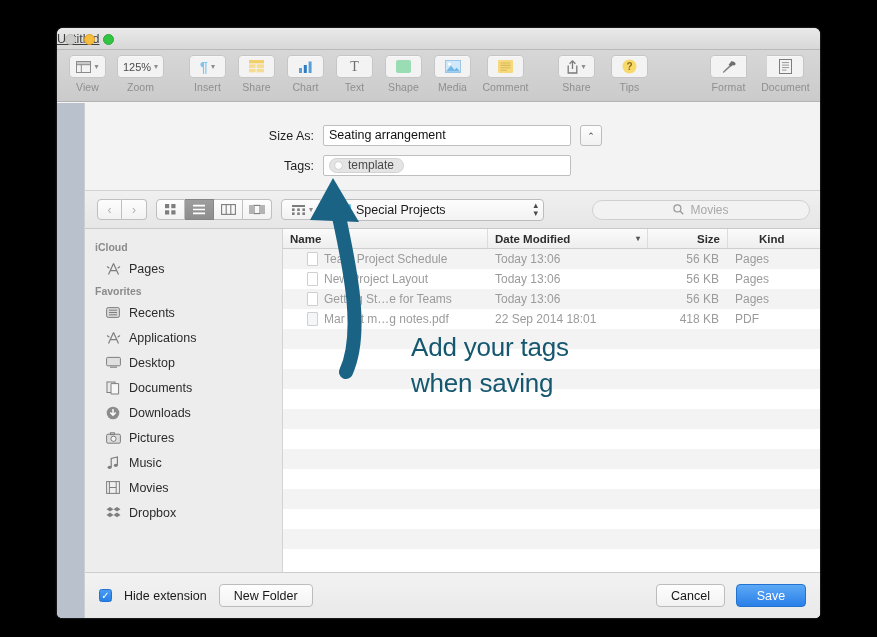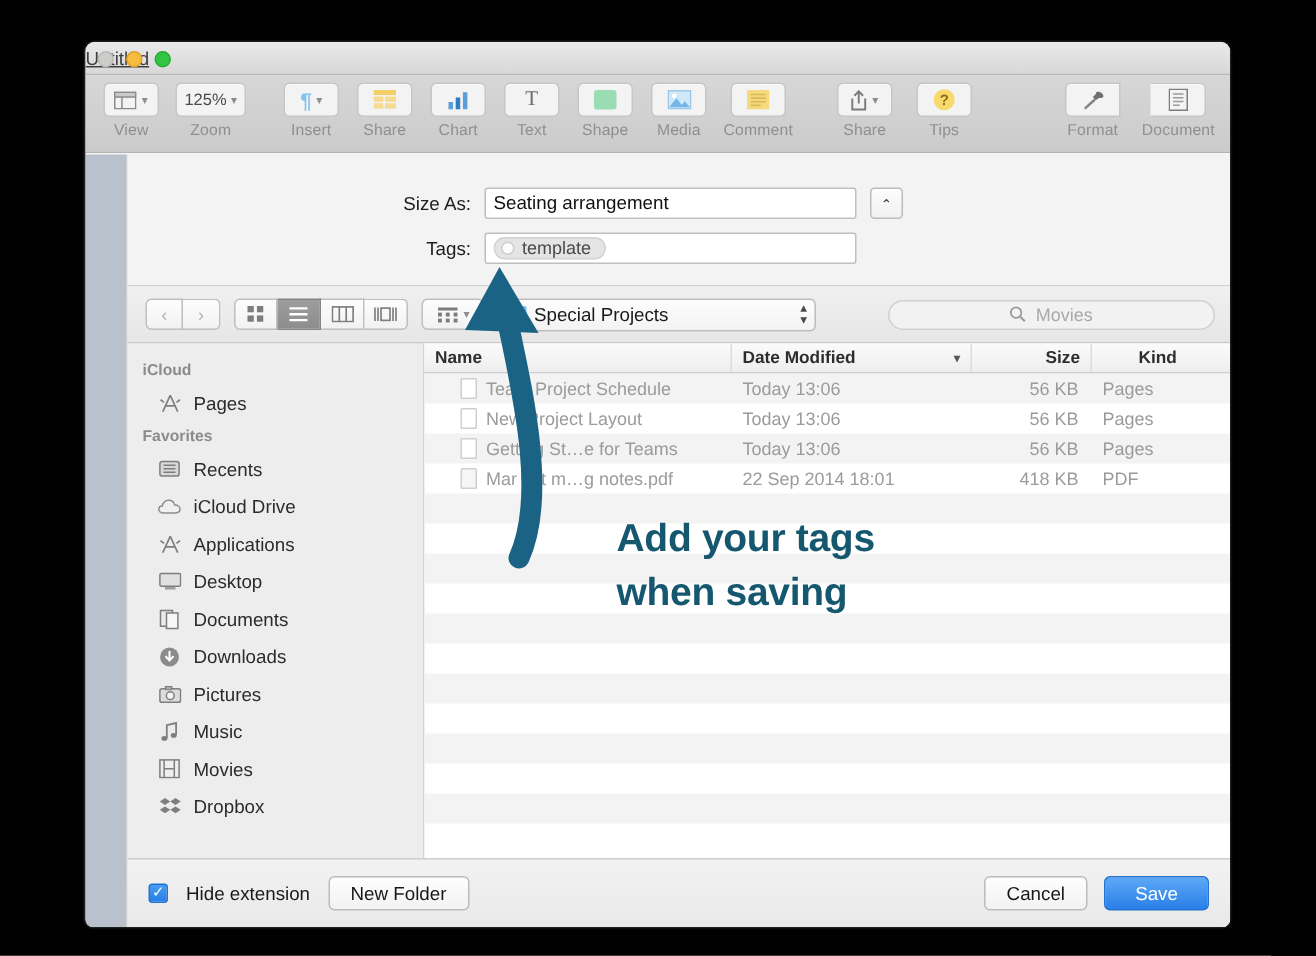--- a/index.html
+++ b/index.html
@@ -276,22 +276,22 @@
   .pbtn.cancel { min-width: 68px; }
   #rightbtns { margin-left: auto; display: flex; gap: 11px; }
 
   
   #anno {
     position: absolute; left: 0; top: 0;
     width: 877px; height: 637px;
     pointer-events: none;
   }
   #annotext {
-    position: absolute; left: 411px; top: 340px;
-    font-size: 26px; font-weight: bold; color: #14576f;
+    position: absolute; left: 411px; top: 329px;
+    font-size: 26px; font-weight: normal; color: #14576f;
     line-height: 36px; letter-spacing: -.2px;
   }
 </style>
 </head>
 <body>
 
 <div id="window">
 
   <div id="titlebar">
     <div id="traffic">
@@ -587,28 +587,20 @@
               <g stroke="#7e7e7e" stroke-width="1">
                 <line x1="3" y1="4.2" x2="11" y2="4.2"></line>
                 <line x1="3" y1="6.5" x2="11" y2="6.5"></line>
                 <line x1="3" y1="8.8" x2="11" y2="8.8"></line>
               </g>
             </svg>
           </span>
           <span>Recents</span>
         </div>
 
-        <div class="sbitem">
-          <span class="sbico">
-            <svg width="16" height="11" viewBox="0 0 16 11">
-              <path d="M4 10 C1.8 10 .7 8.6 .9 7.2 C1.1 6 2.2 5.3 3.2 5.4 C3.4 3.2 5.2 1.5 7.4 1.5 C9.4 1.5 11 2.9 11.4 4.7 C13.3 4.5 15 5.7 15 7.4 C15 9 13.7 10 12 10 Z" fill="#f0f0f0" stroke="#8c8c8c" stroke-width="1"></path>
-            </svg>
-          </span>
-          <span>iCloud Drive</span>
-        </div>
 
         <div class="sbitem">
           <span class="sbico">
             <svg width="15" height="14" viewBox="0 0 15 14">
               <path d="M7.5 1.5 L12.5 12.5 M7.5 1.5 L2.5 12.5 M4.4 8.6 L10.6 8.6" stroke="#7e7e7e" stroke-width="1.2" fill="none"></path>
               <line x1="1" y1="4.5" x2="3.4" y2="6.2" stroke="#7e7e7e" stroke-width="1.1"></line>
               <line x1="14" y1="4.5" x2="11.6" y2="6.2" stroke="#7e7e7e" stroke-width="1.1"></line>
             </svg>
           </span>
           <span>Applications</span>

